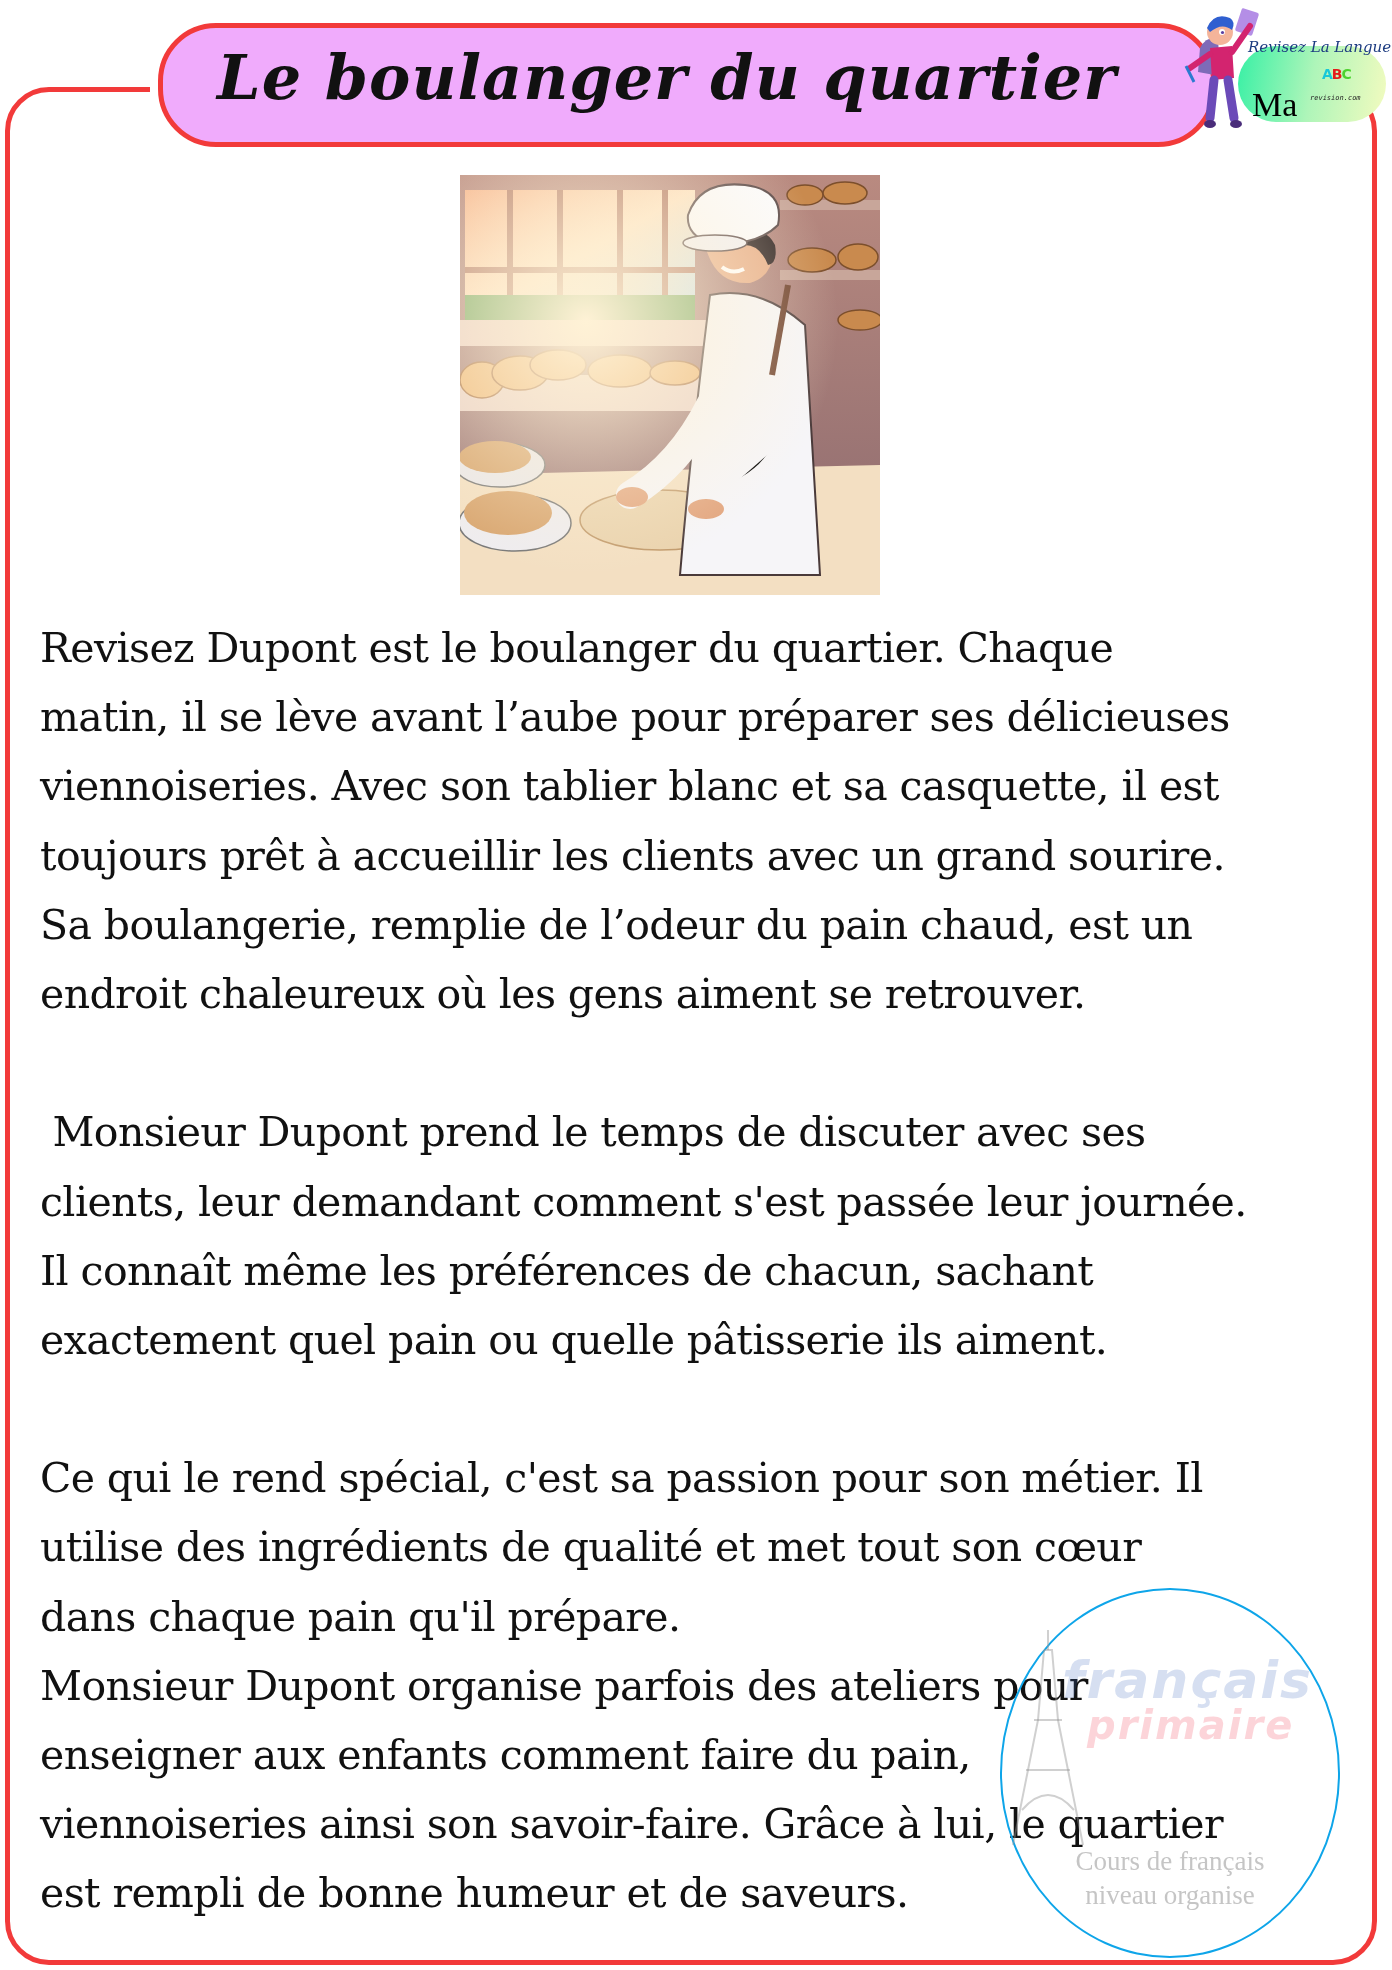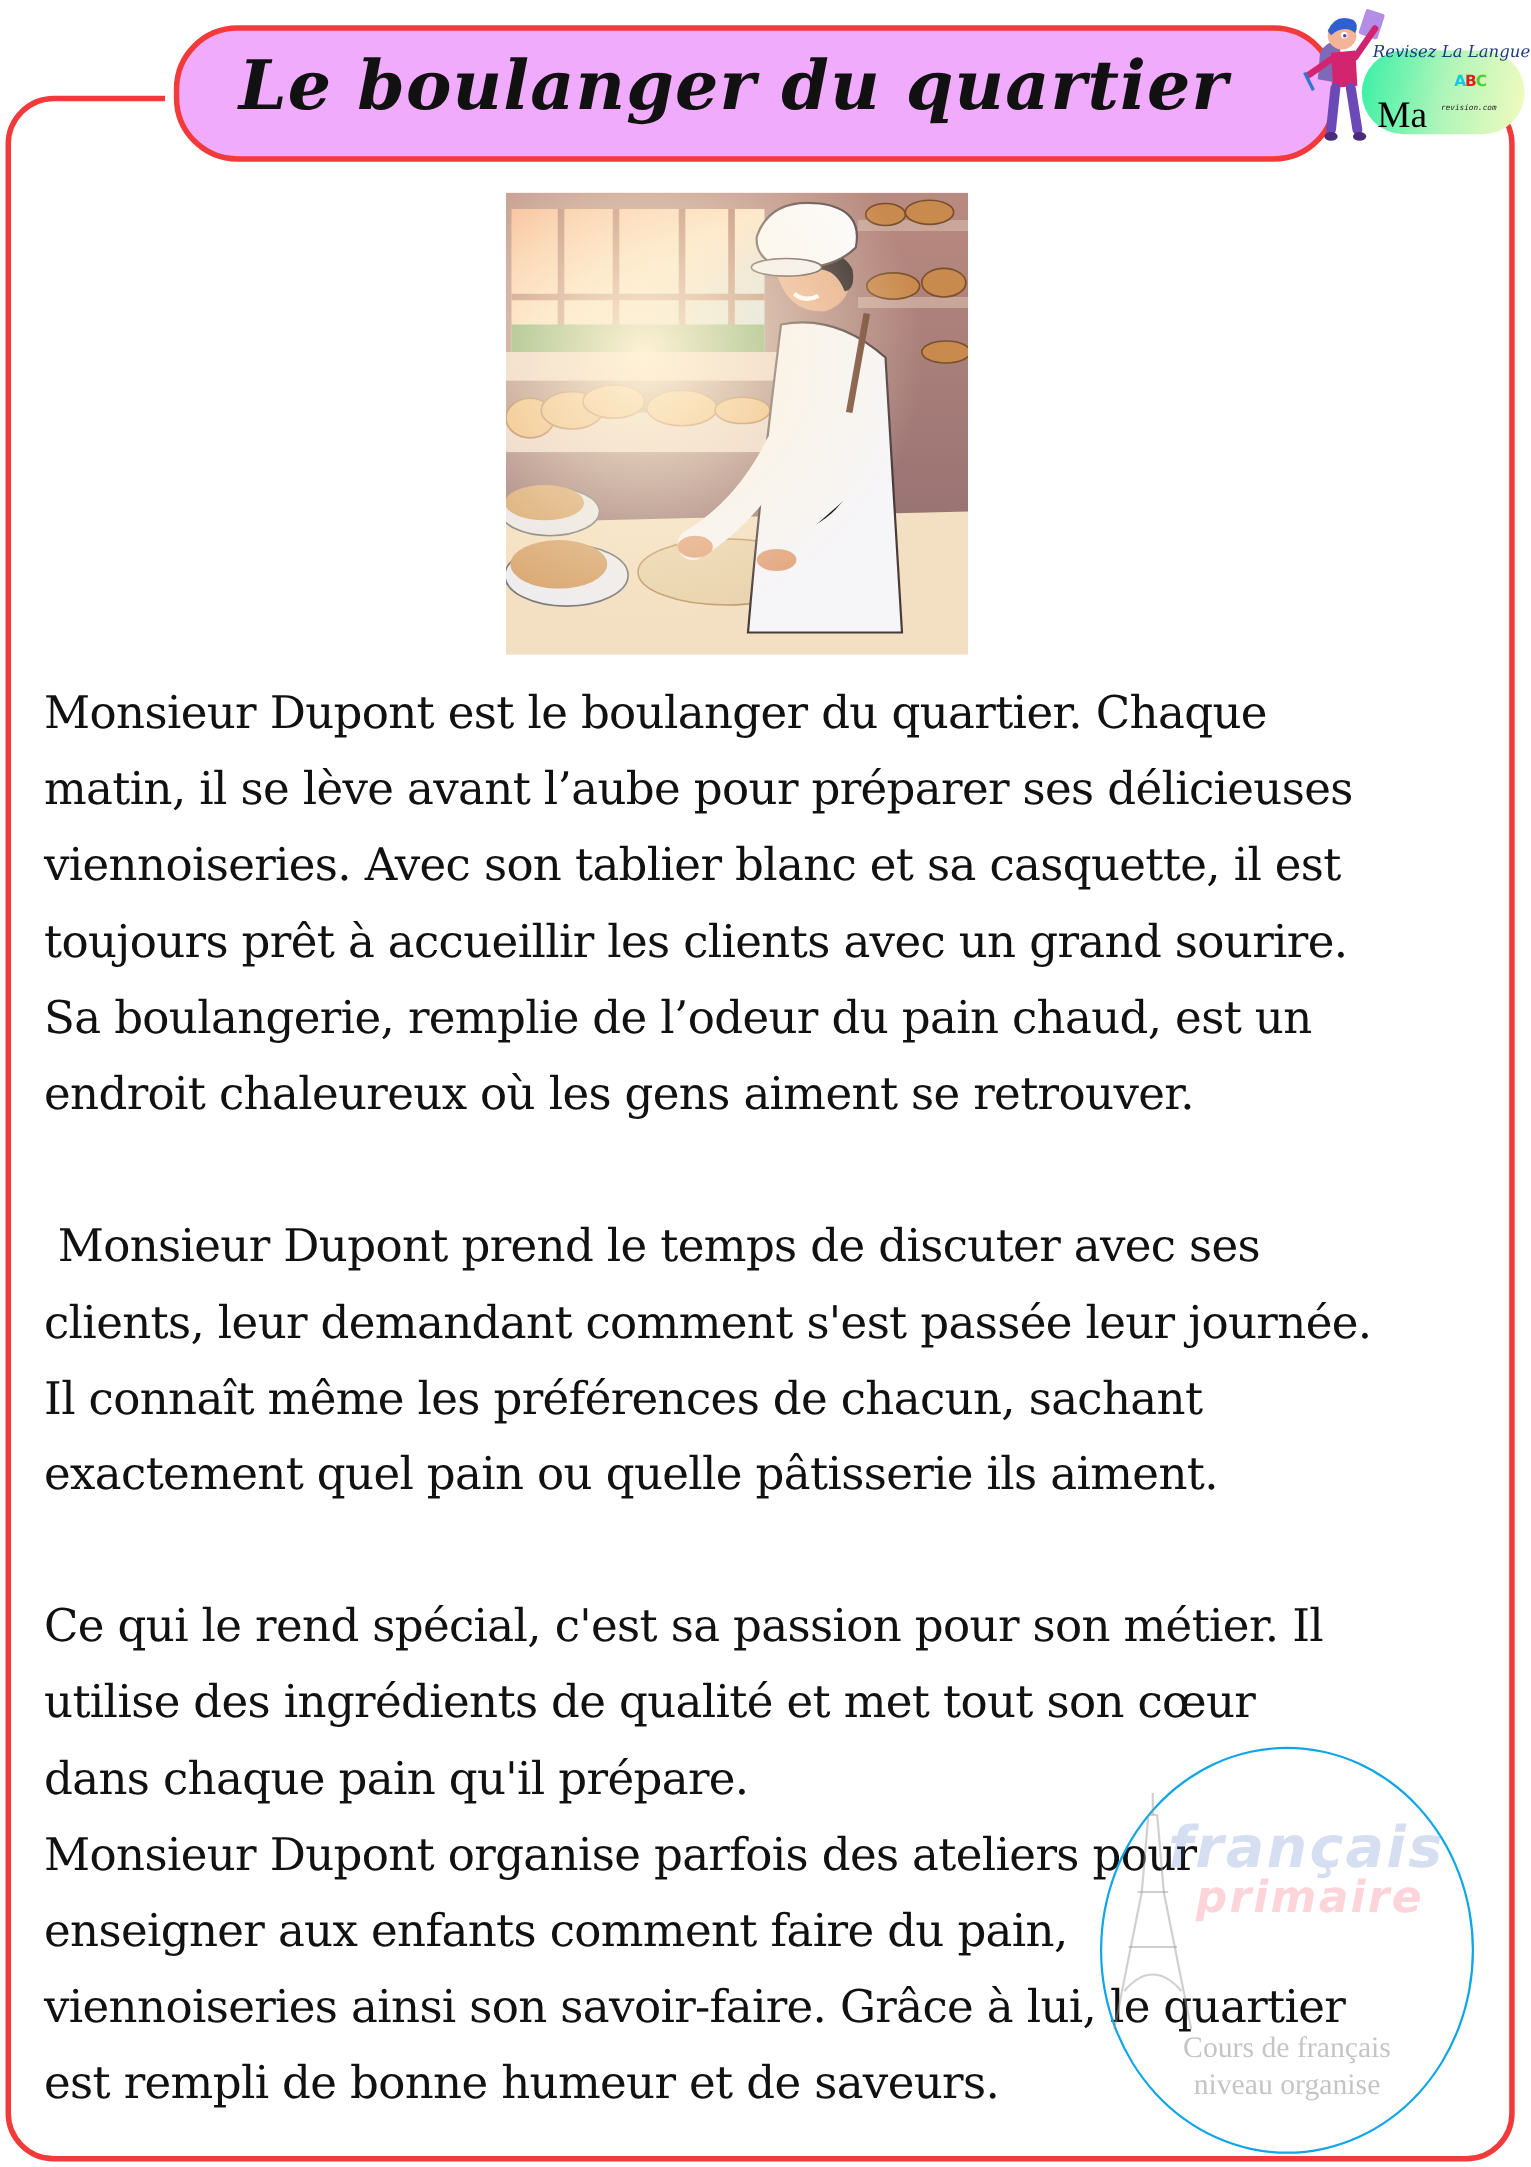--- a/index.html
+++ b/index.html
@@ -184,21 +184,21 @@
     <path d="M245 70 Q255 110 290 108 Q316 100 312 70 Z" fill="#e7ad88"></path>
     <path d="M282 60 Q305 50 315 70 Q318 88 308 90 Q300 70 285 70 Z" fill="#2b2020"></path>
     <path d="M262 92 Q272 100 284 94" stroke="#fff" stroke-width="4" fill="none"></path>
     <path d="M228 40 Q240 5 285 10 Q325 15 318 50 Q296 72 250 68 Q226 60 228 40 Z" fill="#fbfbfd" stroke="#5b4a4a" stroke-width="2"></path>
     <ellipse cx="255" cy="68" rx="32" ry="8" fill="#f1f0f4" stroke="#5b4a4a" stroke-width="1.5"></ellipse>
     <rect width="420" height="420" fill="url(#sun)"></rect>
   </svg>
 </div>
 
 <div class="story">
-  <div class="line">Monsieur Dupont est le boulanger du quartier. Chaque</div>
+  <div class="line">Revisez Dupont est le boulanger du quartier. Chaque</div>
   <div class="line">matin, il se lève avant l’aube pour préparer ses délicieuses</div>
   <div class="line">viennoiseries. Avec son tablier blanc et sa casquette, il est</div>
   <div class="line">toujours prêt à accueillir les clients avec un grand sourire.</div>
   <div class="line">Sa boulangerie, remplie de l’odeur du pain chaud, est un</div>
   <div class="line">endroit chaleureux où les gens aiment se retrouver.</div>
   <div class="blank"></div>
   <div class="line" style="white-space:pre;"> Monsieur Dupont prend le temps de discuter avec ses</div>
   <div class="line">clients, leur demandant comment s'est passée leur journée.</div>
   <div class="line">Il connaît même les préférences de chacun, sachant</div>
   <div class="line">exactement quel pain ou quelle pâtisserie ils aiment.</div>

